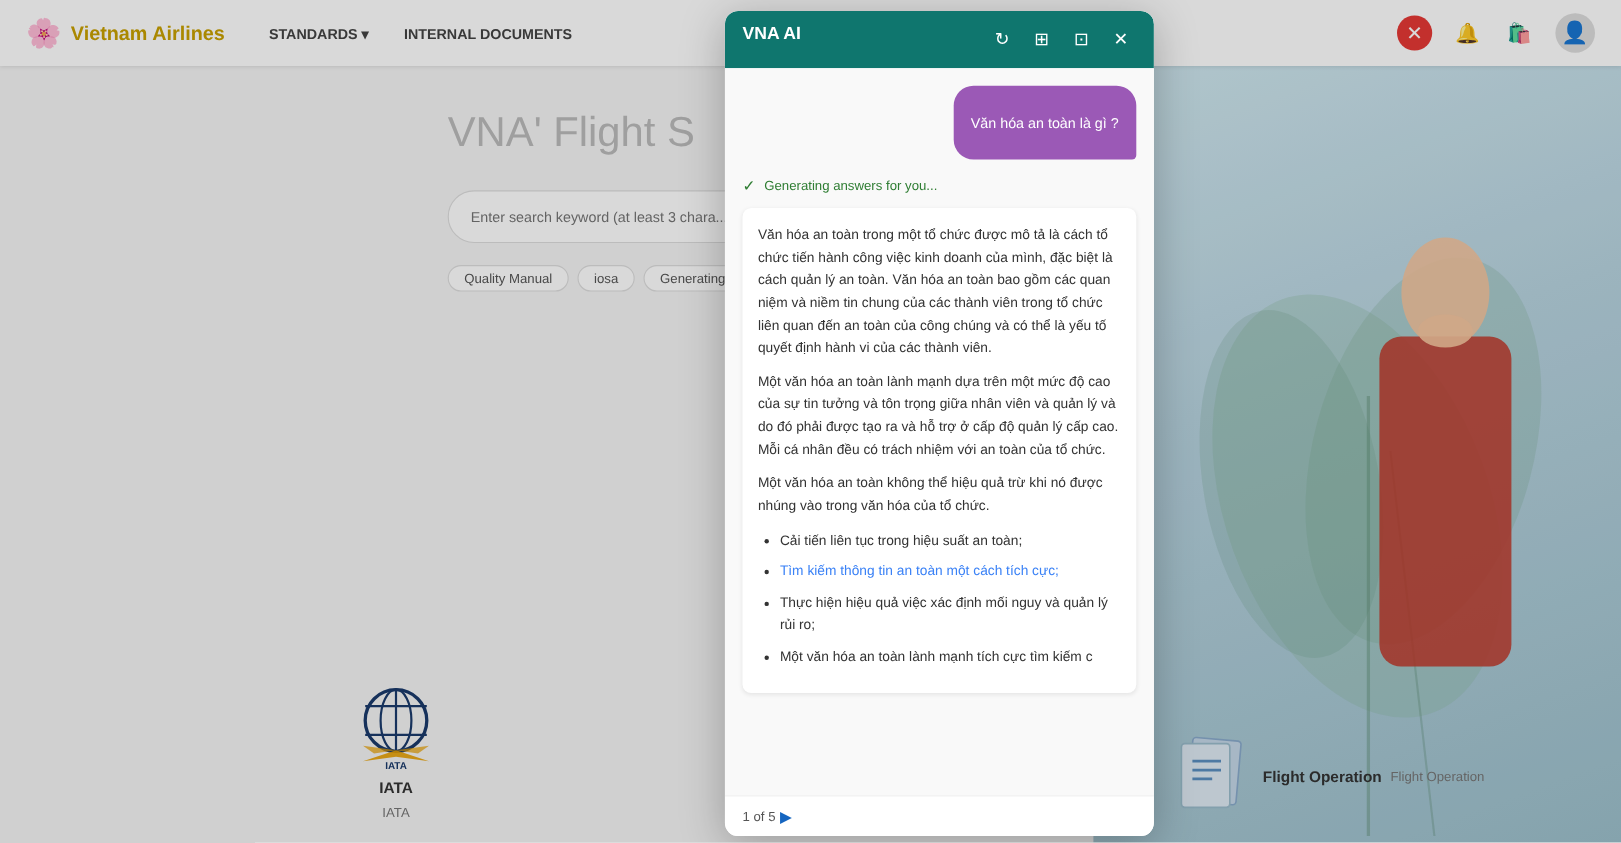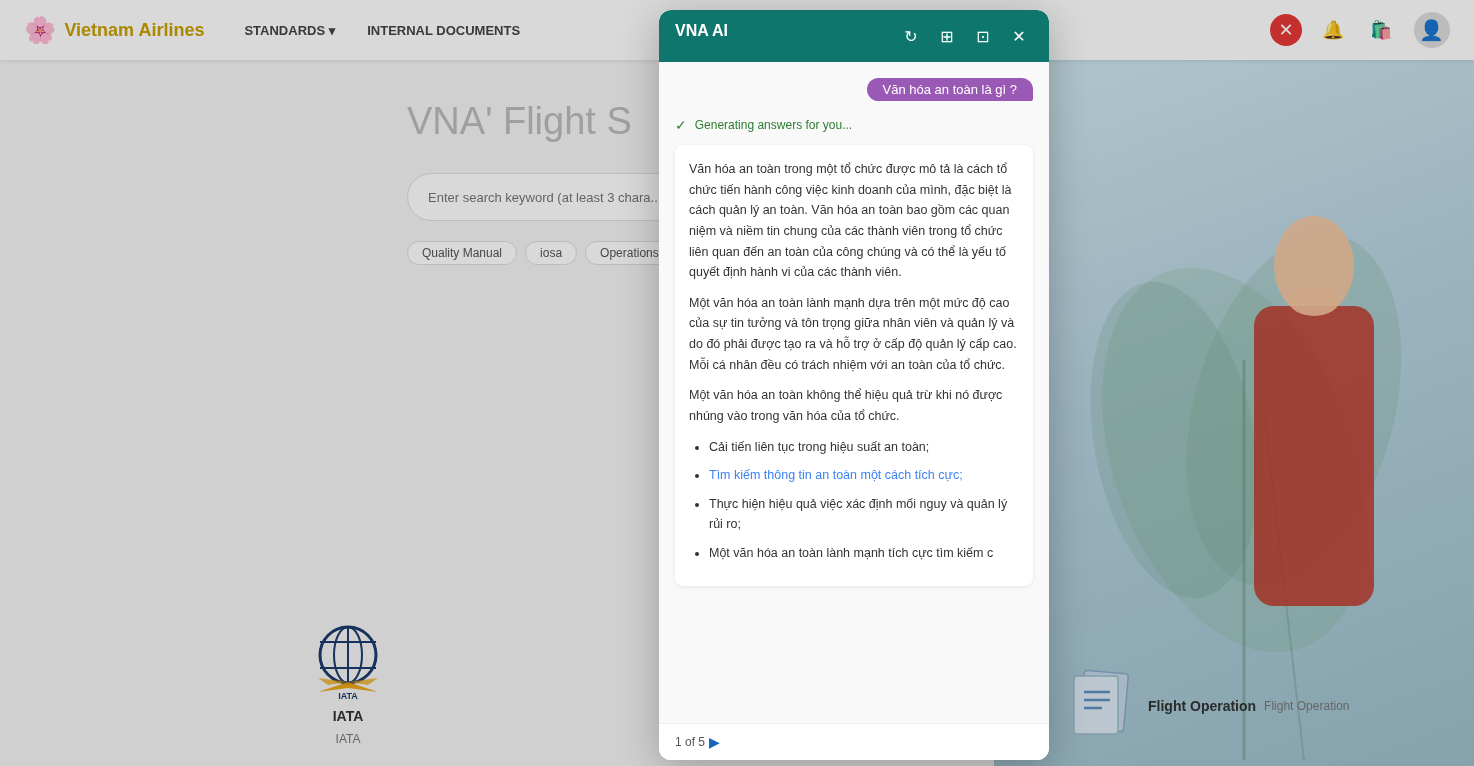--- a/index.html
+++ b/index.html
@@ -197,21 +197,21 @@
     
     .user-message {
       display: flex;
       justify-content: flex-end;
       margin-bottom: 16px;
     }
     .user-bubble {
       background: #9b59b6;
       color: white;
       border-radius: 18px 18px 4px 18px;
-      padding: 4px 16px;
+      padding: 26px 16px;
       font-size: 13px;
       max-width: 75%;
     }
 
     
     .generating-status {
       display: flex;
       align-items: center;
       gap: 8px;
       font-size: 12px;
@@ -300,21 +300,21 @@
   <h1 class="page-title" style="width:660px;text-align:left;color:#bbb;font-size:38px;font-weight:300;">VNA' Flight S</h1>
 
   <div class="search-bar">
     <input type="text" style="font-size: 13px; color: rgb(153, 153, 153);" placeholder="Enter search keyword (at least 3 chara...">
     <button class="search-btn">search</button>
   </div>
 
   <div class="tags">
     <span class="tag">Quality Manual</span>
     <span class="tag">iosa</span>
-    <span class="tag">Operations</span>
+    <span class="tag">Generating</span>
     <span class="tag">SMSM</span>
   </div>
 </div>
 
 <div style="position:absolute;top:60px;right:0;width:480px;height:706px;background:linear-gradient(160deg,#d0e8f0 0%,#b8d4e0 40%,#9dc0cc 100%);overflow:hidden;">
   
   <svg width="480" height="706" viewBox="0 0 480 706">
 
     <ellipse cx="240" cy="400" rx="120" ry="200" fill="#8ab8a0" opacity="0.3" transform="rotate(-20 240 400)"></ellipse>
     <ellipse cx="300" cy="350" rx="100" ry="180" fill="#7aaa90" opacity="0.25" transform="rotate(15 300 350)"></ellipse>
@@ -327,21 +327,21 @@
   <div style="position:absolute;bottom:0;right:40px;width:240px;height:580px;">
     <svg width="240" height="580" viewBox="0 0 240 580">
 
       <ellipse cx="120" cy="80" rx="40" ry="50" fill="#f4c5a0" opacity="0.9"></ellipse>
       <rect x="60" y="120" width="120" height="300" rx="20" fill="#c0392b" opacity="0.85"></rect>
       <ellipse cx="120" cy="115" rx="25" ry="15" fill="#f4c5a0" opacity="0.9"></ellipse>
     </svg>
   </div>
 </div>
 
-<div style="position:absolute;bottom:20px;left:308px;display:flex;flex-direction:column;align-items:center;gap:8px;">
+<div style="position:absolute;bottom:20px;left:320px;display:flex;flex-direction:column;align-items:center;gap:8px;">
   <div style="width:80px;height:80px;">
     <svg width="80" height="80" viewBox="0 0 80 80">
       <circle cx="40" cy="35" r="28" fill="none" stroke="#1a3a6b" stroke-width="3"></circle>
       <line x1="40" y1="7" x2="40" y2="63" stroke="#1a3a6b" stroke-width="2"></line>
       <ellipse cx="40" cy="35" rx="14" ry="28" fill="none" stroke="#1a3a6b" stroke-width="2"></ellipse>
       <line x1="12" y1="22" x2="68" y2="22" stroke="#1a3a6b" stroke-width="2"></line>
       <line x1="12" y1="48" x2="68" y2="48" stroke="#1a3a6b" stroke-width="2"></line>
 
       <path d="M40 62 L10 72 L40 68 L70 72 Z" fill="#e8a000" opacity="0.9"></path>
       <path d="M20 65 L10 58 L40 62 Z" fill="#e8a000" opacity="0.7"></path>

